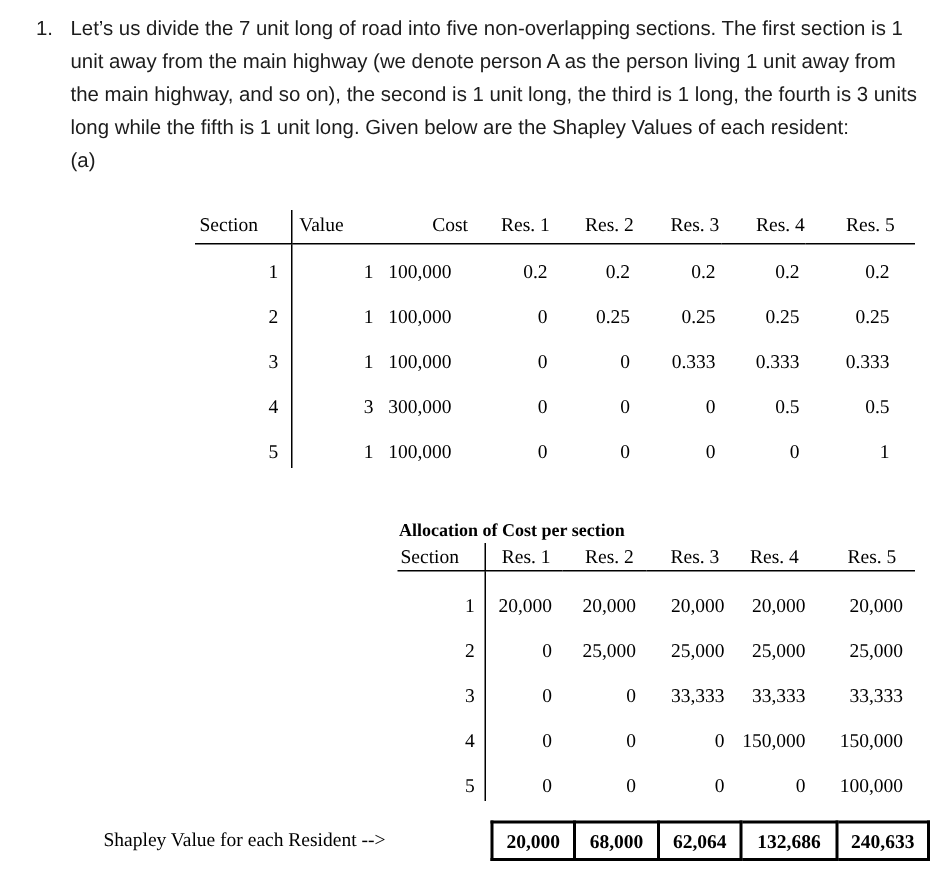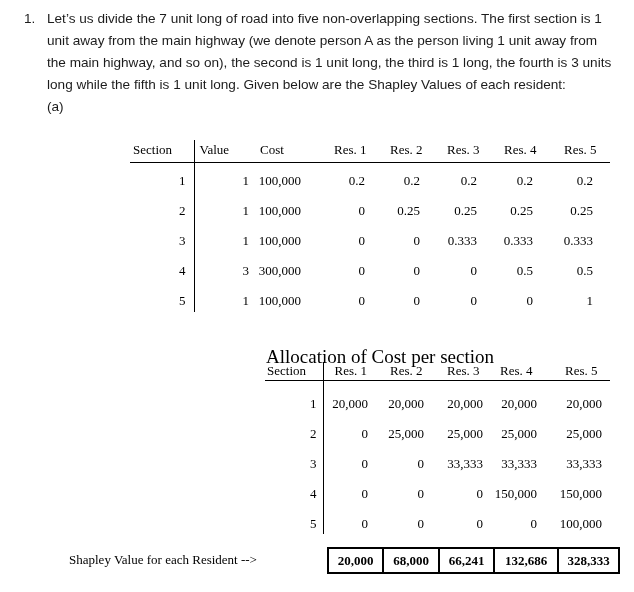--- a/index.html
+++ b/index.html
@@ -30,40 +30,40 @@
     text-align:left; height:22px; vertical-align:top; padding-top:2px;
     border-bottom:1px solid #000; box-sizing:border-box;
   }
   .t1 th:first-child, .t1 td:first-child { border-right:1px solid #000; }
   .t1 tbody td {
     height:30px; box-sizing:border-box; vertical-align:bottom;
     padding-bottom:3px; text-align:right;
   }
   .t1 th:nth-child(1){padding-left:3px;}
   .t1 th:nth-child(2){padding-left:5px;}
-  .t1 th:nth-child(3){padding-left:8px;}
+  .t1 th:nth-child(3){padding-left:8px;text-align:right;}
   .t1 th:nth-child(4){padding-left:22px;}
   .t1 th:nth-child(5){padding-left:22px;}
   .t1 th:nth-child(6){padding-left:23px;}
   .t1 th:nth-child(7){padding-left:23px;}
   .t1 th:nth-child(8){padding-left:27px;}
   .t1 td:nth-child(1){padding-right:8px;}
   .t1 td:nth-child(2){padding-right:3px;}
   .t1 td:nth-child(3){padding-right:11px;}
   .t1 td:nth-child(4){padding-right:3px;}
   .t1 td:nth-child(5){padding-right:4px;}
   .t1 td:nth-child(6){padding-right:4px;}
   .t1 td:nth-child(7){padding-right:4px;}
   .t1 td:nth-child(8){padding-right:17px;}
 
   
   .t2-title {
     position:absolute; left:266px; top:346px;
     font-family:"Liberation Serif","DejaVu Serif",serif;
-    font-size:19px; font-weight:normal;
+    font-size:12px; font-weight:bold;
   }
   .t2 {
     position:absolute; left:265px; top:362px; width:345px;
     font-family:"Liberation Serif","DejaVu Serif",serif; font-size:13px;
   }
   .t2 thead th {
     text-align:left; height:18px; vertical-align:top; padding-top:1px;
     border-bottom:1px solid #000; box-sizing:border-box;
   }
   .t2 th:first-child, .t2 td:first-child { border-right:1px solid #000; }
@@ -260,20 +260,20 @@
       <col style="width:55px">
         <col style="width:56px">
         <col style="width:55px">
       <col style="width:64px">
         <col style="width:61px">
     </colgroup>
     <tbody>
       <tr>
         <td>20,000</td>
         <td>68,000</td>
-        <td>66,241</td>
+        <td>62,064</td>
         <td>132,686</td>
-        <td>328,333</td>
+        <td>240,633</td>
       </tr>
     </tbody>
   </table>
 
 </div>
 
 </body></html>

